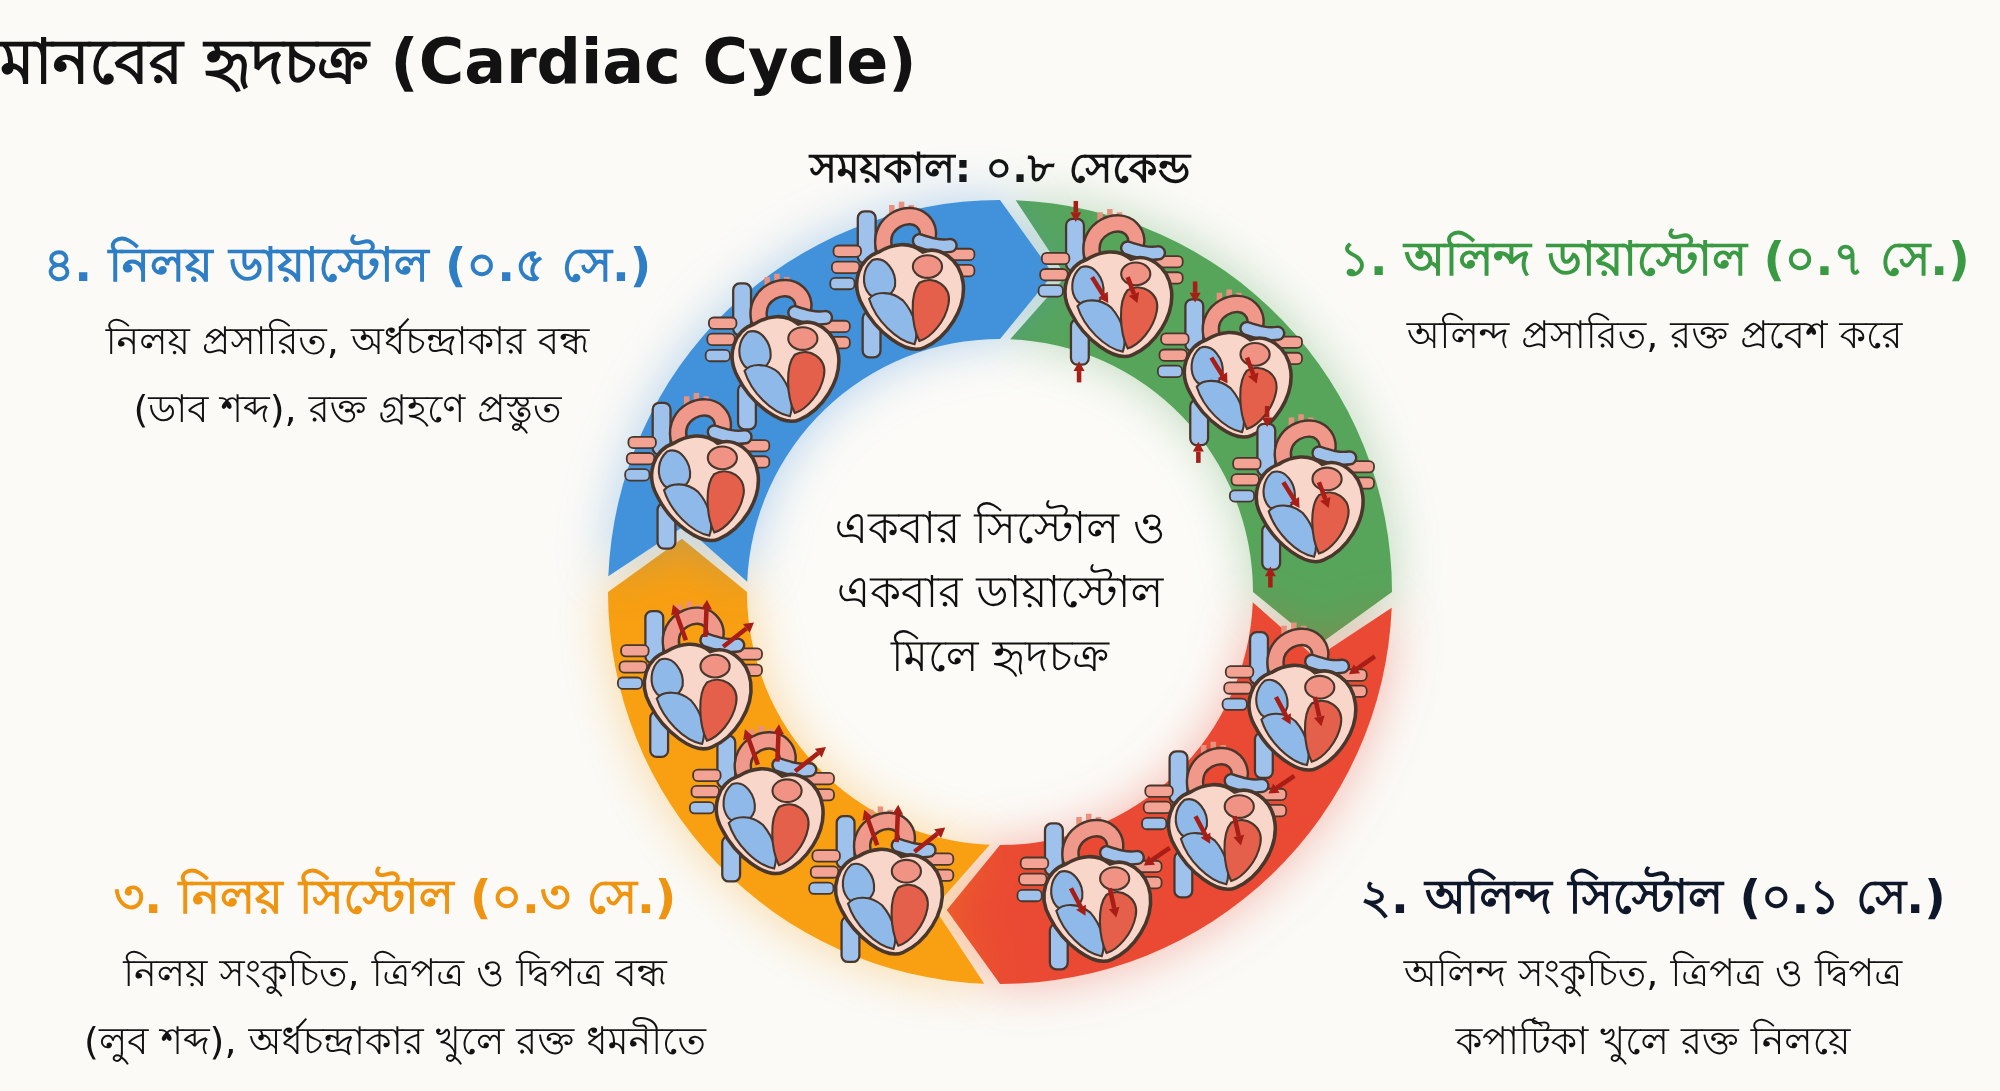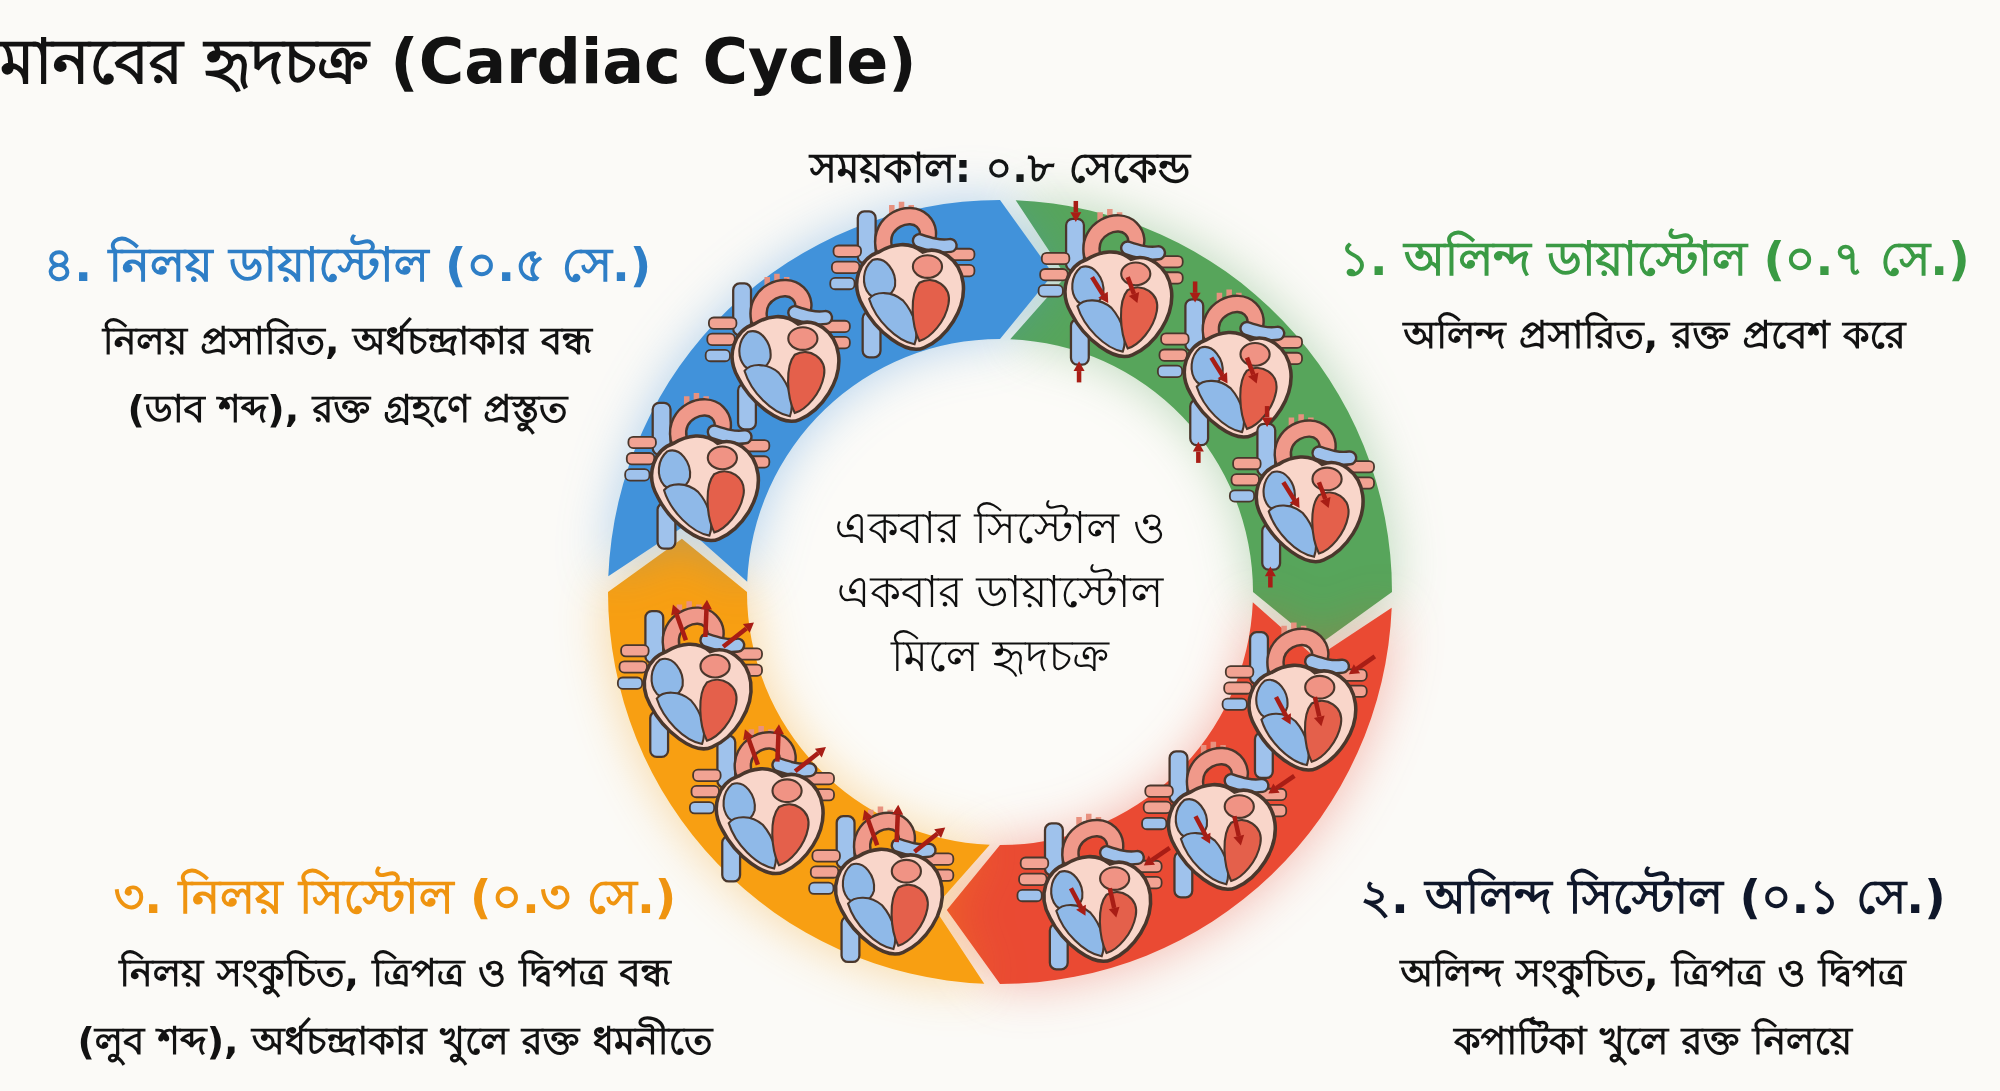--- a/index.html
+++ b/index.html
@@ -17,21 +17,21 @@
     position:absolute;top:100px;left:0;width:100%;text-align:center;
     font-size:41px;font-weight:700;color:#121212;white-space:nowrap;margin-top:36px;
   }
   .ring-svg{position:absolute;left:0;top:0;width:2000px;height:1091px;}
   .center-text{
     position:absolute;left:690px;top:496px;width:620px;text-align:center;
     font-size:44px;font-weight:400;color:#101010;line-height:64px;
   }
   .stage-label{position:absolute;text-align:center;}
   .stage-heading{font-size:47px;font-weight:700;white-space:nowrap;line-height:1.25;margin-bottom:12px;}
-  .stage-desc{font-size:38px;font-weight:700;color:#121212;white-space:nowrap;line-height:68px;}
+  .stage-desc{font-size:38px;font-weight:400;color:#121212;white-space:nowrap;line-height:68px;}
   .pos-tl{left:15px;top:236px;width:665px;}
   .pos-tr{left:1322px;top:230px;width:665px;}
   .pos-br{left:1318px;top:868px;width:670px;}
   .pos-bl{left:0px;top:868px;width:790px;}
 </style>
 </head>
 <body>
 
 <div class="canvas">
 

